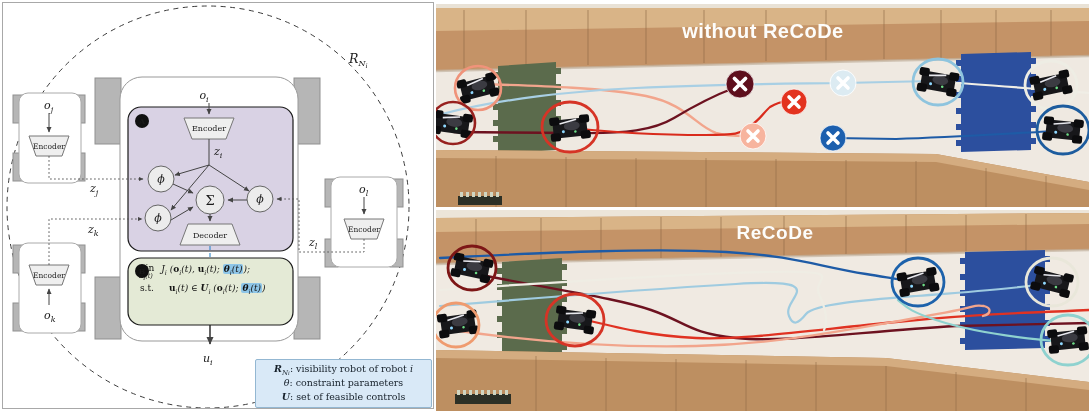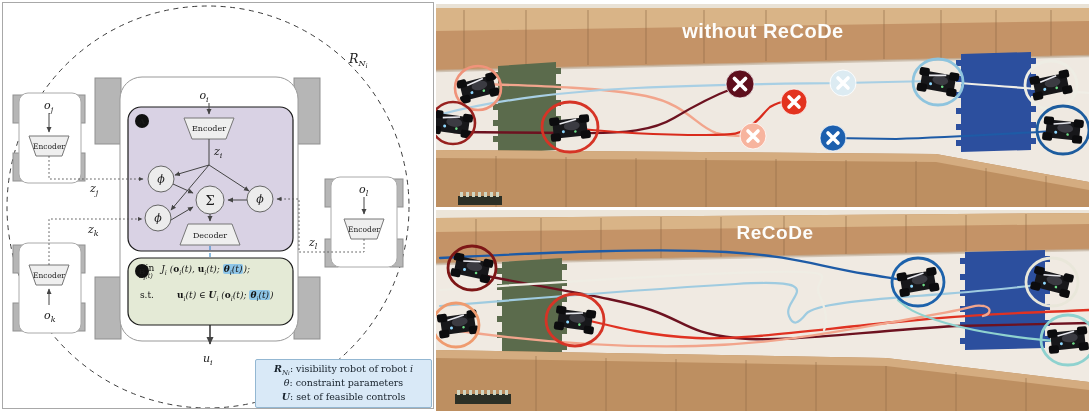--- a/index.html
+++ b/index.html
@@ -15,21 +15,21 @@
   .node{font-size:11px;font-style:italic;}
   .sum{font-size:13px;}
   .enc{font-size:8px;font-style:normal;fill:#2e2e2e;}
   .enc7{font-size:7.5px;font-style:normal;fill:#2e2e2e;}
   .badge{font-size:8px;fill:#fff;font-family:"Liberation Sans",sans-serif;font-weight:bold;}
   .rlabel{font-size:12.5px;font-style:italic;}
   
   .panel-eq{position:absolute;left:134px;top:261px;width:158px;
             font-family:"DejaVu Serif","Liberation Serif",serif;font-size:9px;color:#141414;}
   .eq-line1{display:flex;gap:7px;align-items:flex-start;}
-  .eq-line2{display:flex;gap:23px;margin-top:10px;padding-left:3px;}
+  .eq-line2{display:flex;gap:15px;margin-top:3px;padding-left:3px;}
   .minblk{display:inline-flex;flex-direction:column;align-items:center;line-height:1.05;}
   .minsub{font-size:6.5px;}
   .panel-eq sub{font-size:6.3px;font-style:italic;line-height:0;}
   .mi{font-style:italic;}
   .mbf{font-weight:bold;}
   .mth{font-weight:bold;font-style:italic;}
   .rm{font-style:normal;}
   .hl{background:#8ec6e8;border-radius:2px;padding:0 1px;}
   .eqbody{line-height:1.15;}
   

